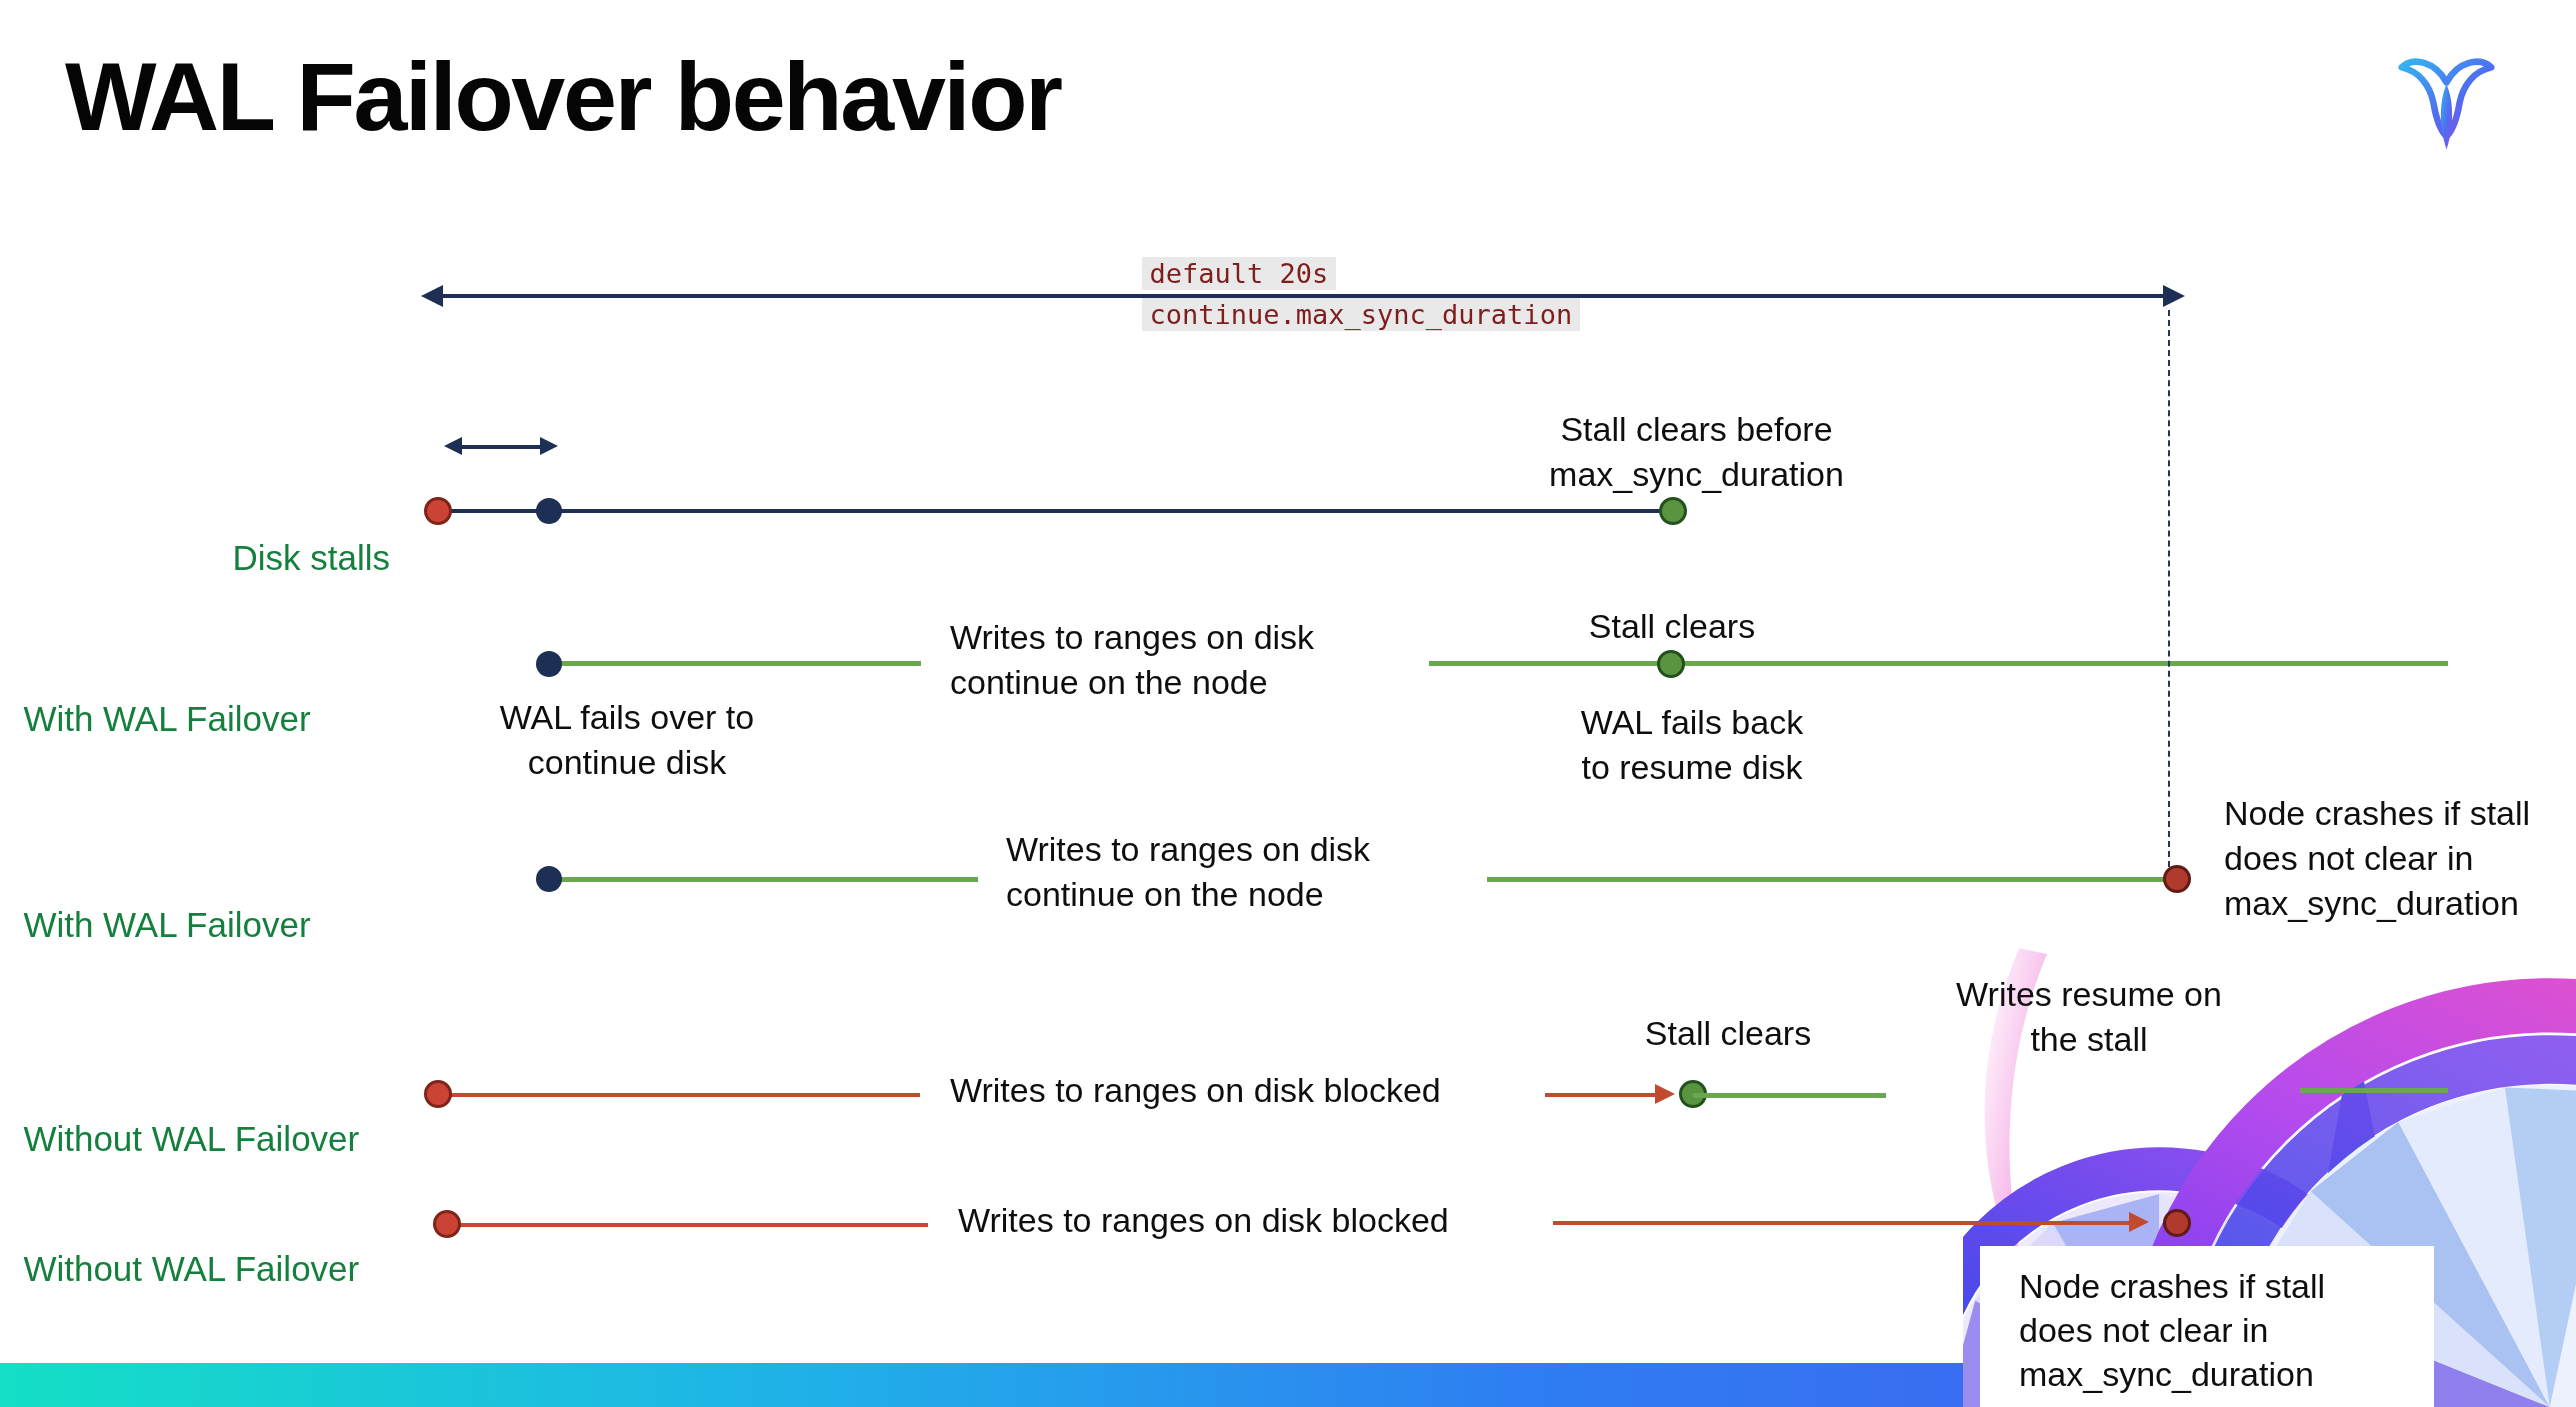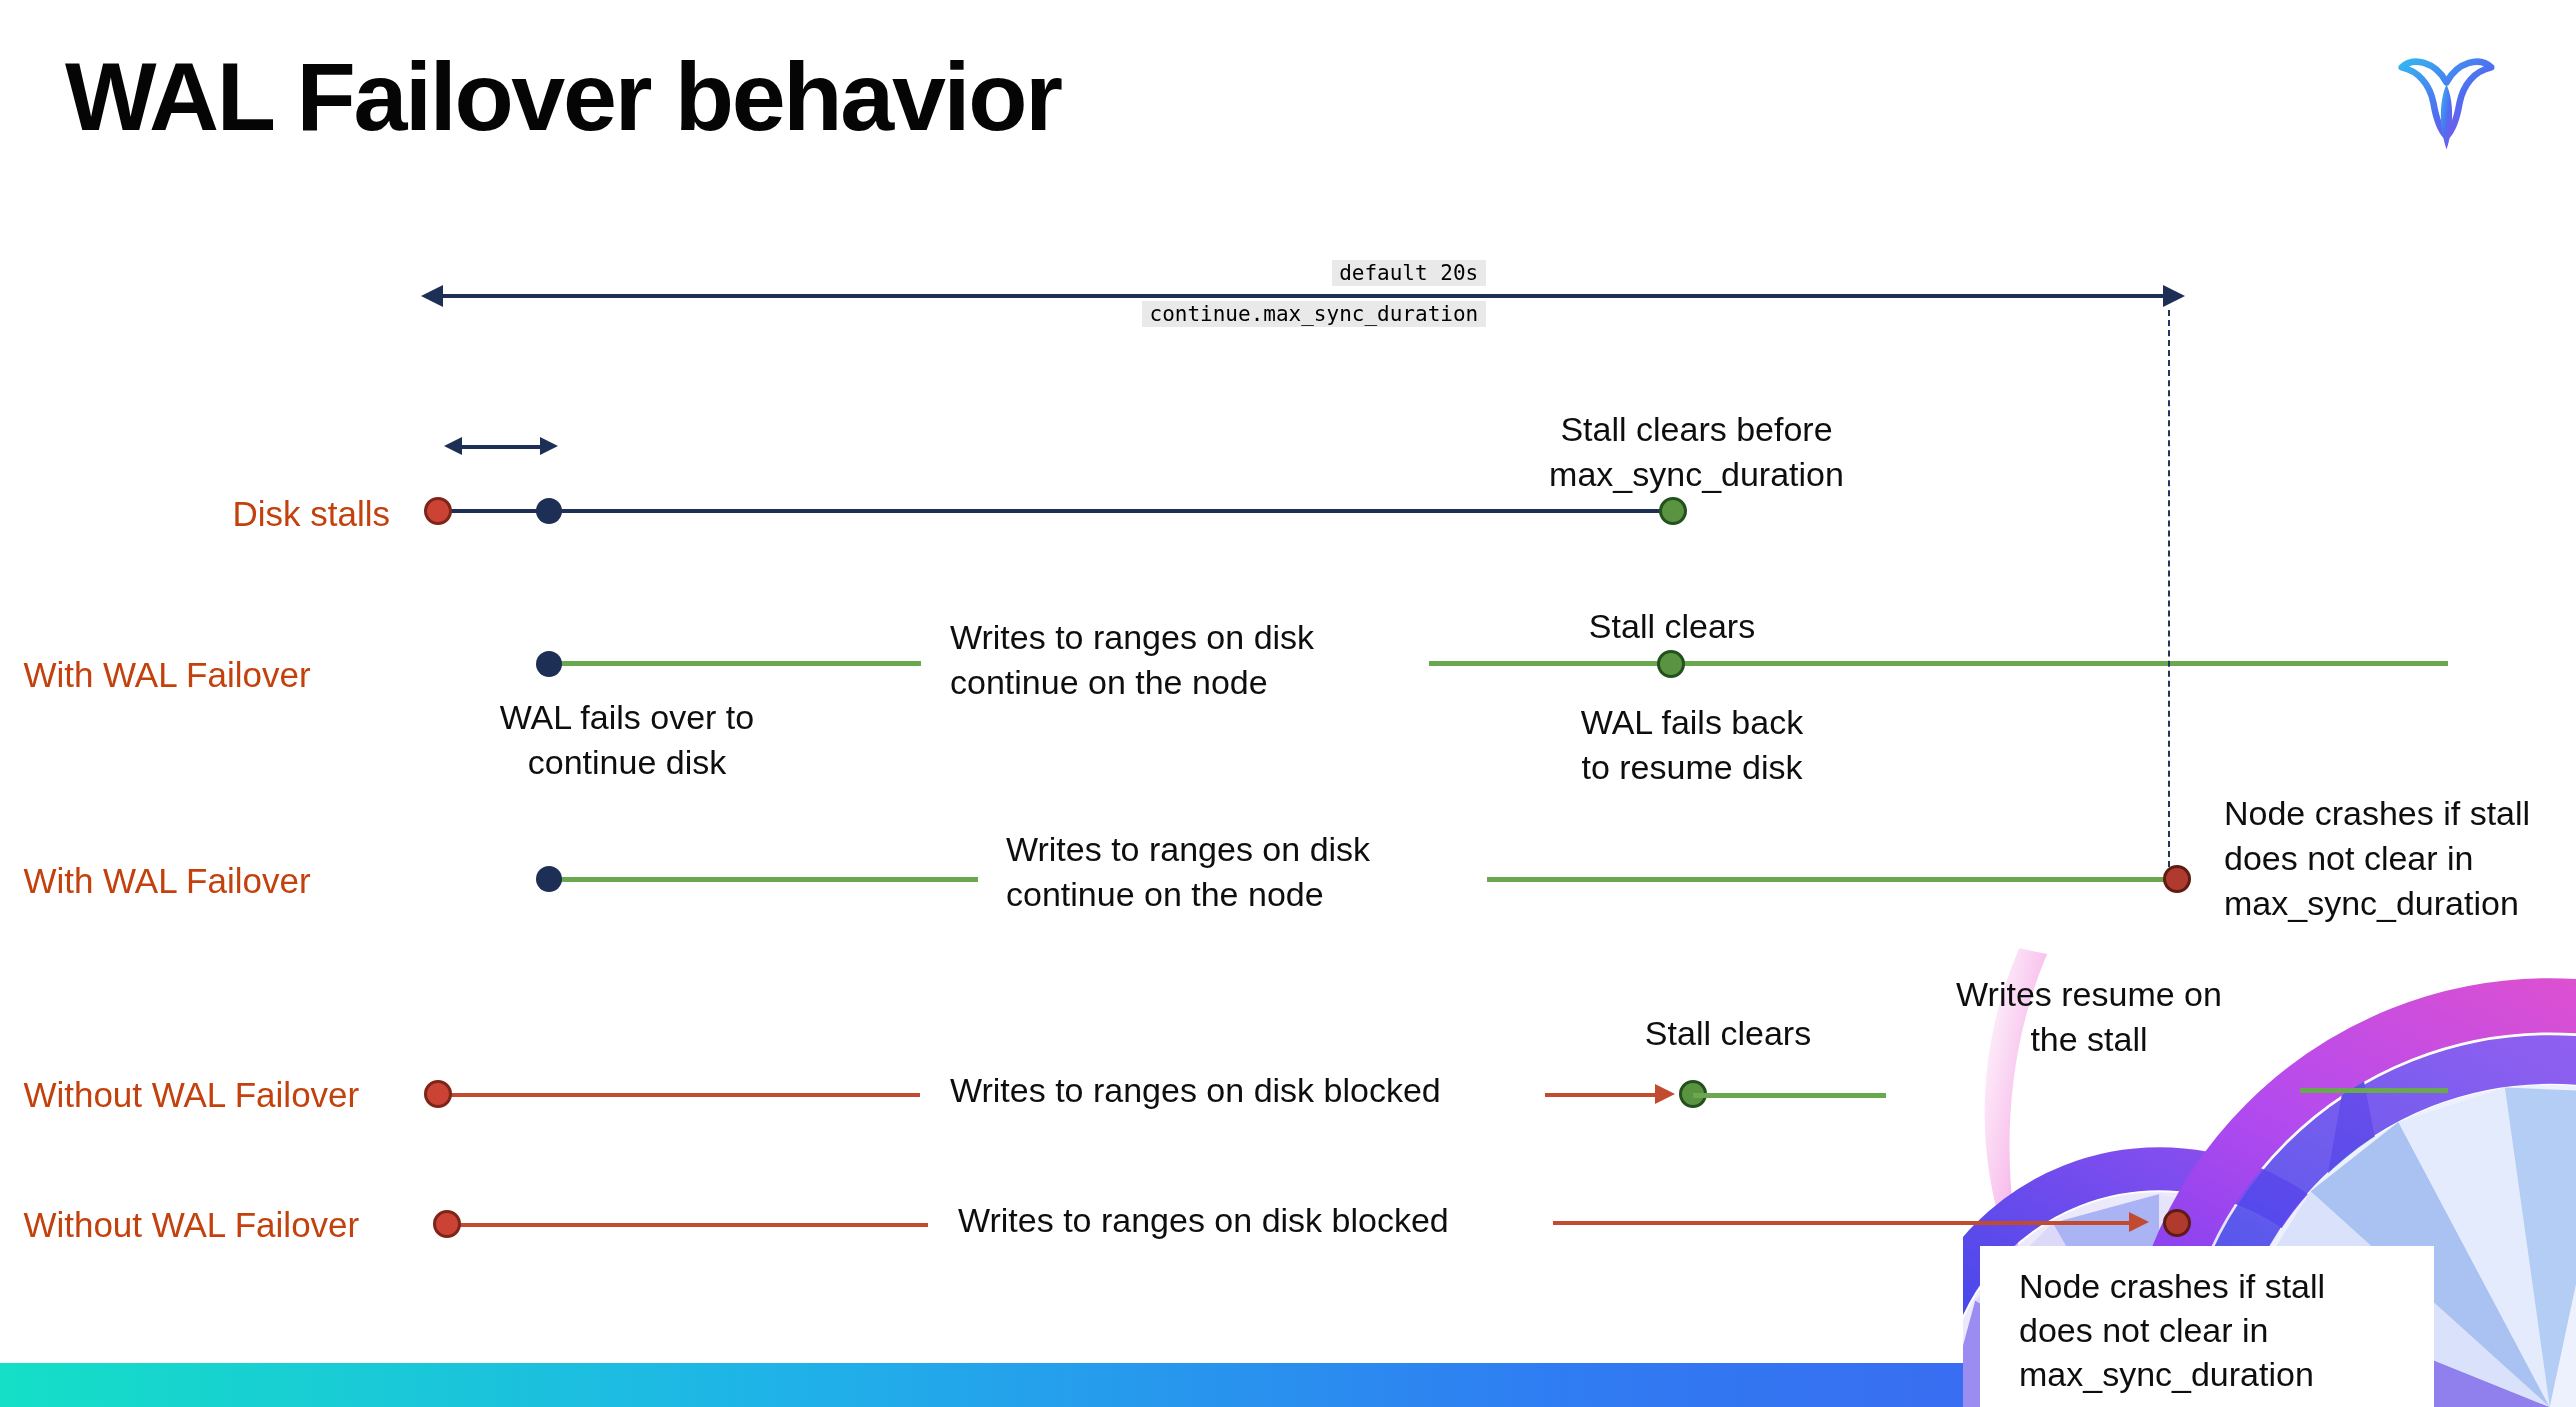--- a/index.html
+++ b/index.html
@@ -1,23 +1,23 @@
 <!DOCTYPE html>
 <html style="font-size:15px"><head>
 <meta charset="utf-8">
 <style>
   *{box-sizing:border-box;}
   html,body{margin:0;padding:0;background:#ffffff;}
   .canvas{position:relative;width:2576px;height:1408px;overflow:hidden;background:#ffffff;
           font-family:"Liberation Sans",sans-serif;color:#0e0e0e;}
   .abs{position:absolute;}
   .title{font-size:97px;font-weight:700;letter-spacing:-2.3px;color:#050505;}
-  .mono-line{font-family:"DejaVu Sans Mono",monospace;font-size:21px;line-height:39px;color:#000000;white-space:nowrap;text-align:right;}
+  .mono-line{font-family:"DejaVu Sans Mono",monospace;font-size:27px;line-height:39px;color:#7f1d1d;white-space:nowrap;}
   .mono-line span{background:#e9e9e9;padding:0.9px 7.5px;}
-  .lab{font-size:35px;line-height:41px;color:#c2410c;white-space:nowrap;}
+  .lab{font-size:35px;line-height:41px;color:#15803d;white-space:nowrap;margin-top:44px;}
   .note{font-size:34px;line-height:45px;color:#0e0e0e;}
   .center{text-align:center;}
   .right{text-align:right;}
   .line{position:absolute;}
   .navy-line{height:3.7px;background:#1e2f55;}
   .green-line{height:4.7px;background:#6aa84f;}
   .red-line{height:3.7px;background:#c24a2e;}
   .dot{position:absolute;border-radius:50%;}
   .dot-navy{width:26px;height:26px;background:#1e2f55;}
   .dot-red{width:28px;height:28px;background:#cb4335;border:3.7px solid #7e2418;}

